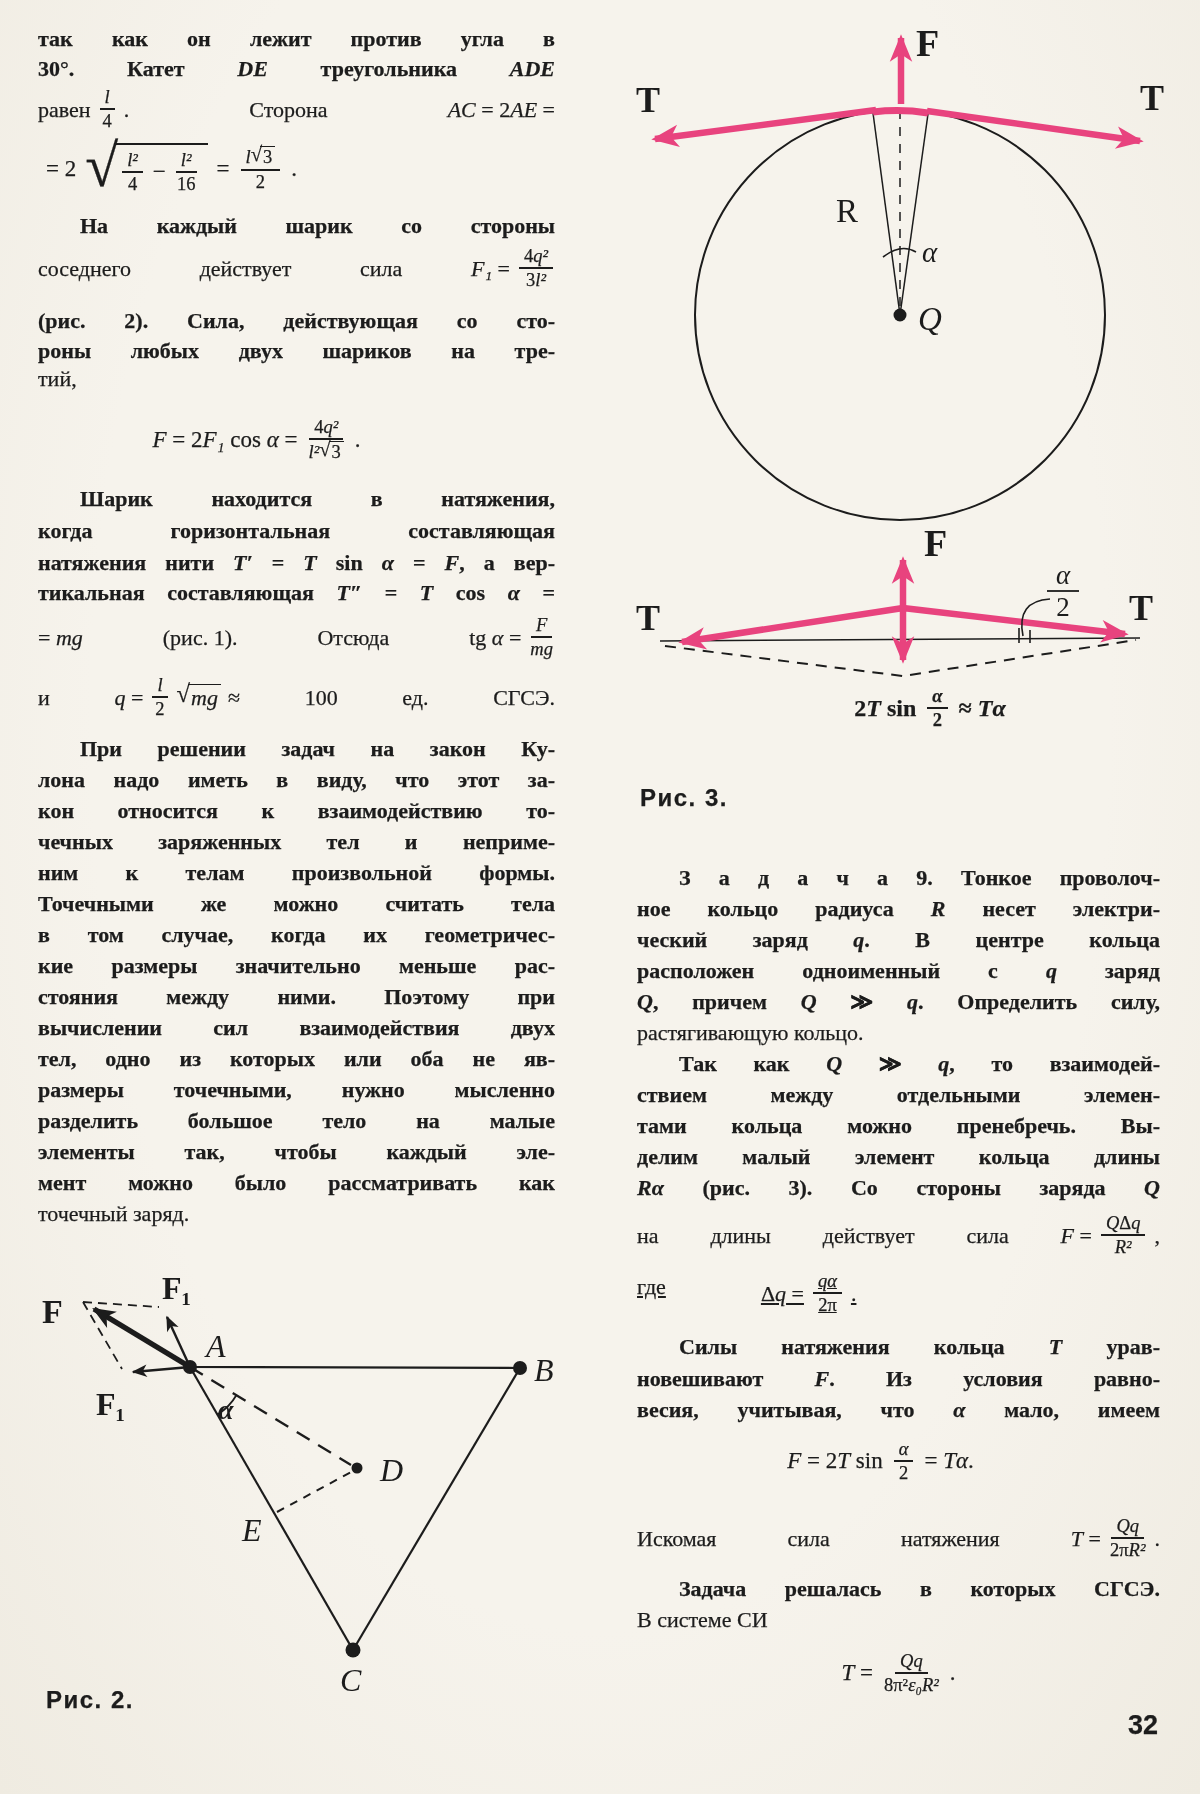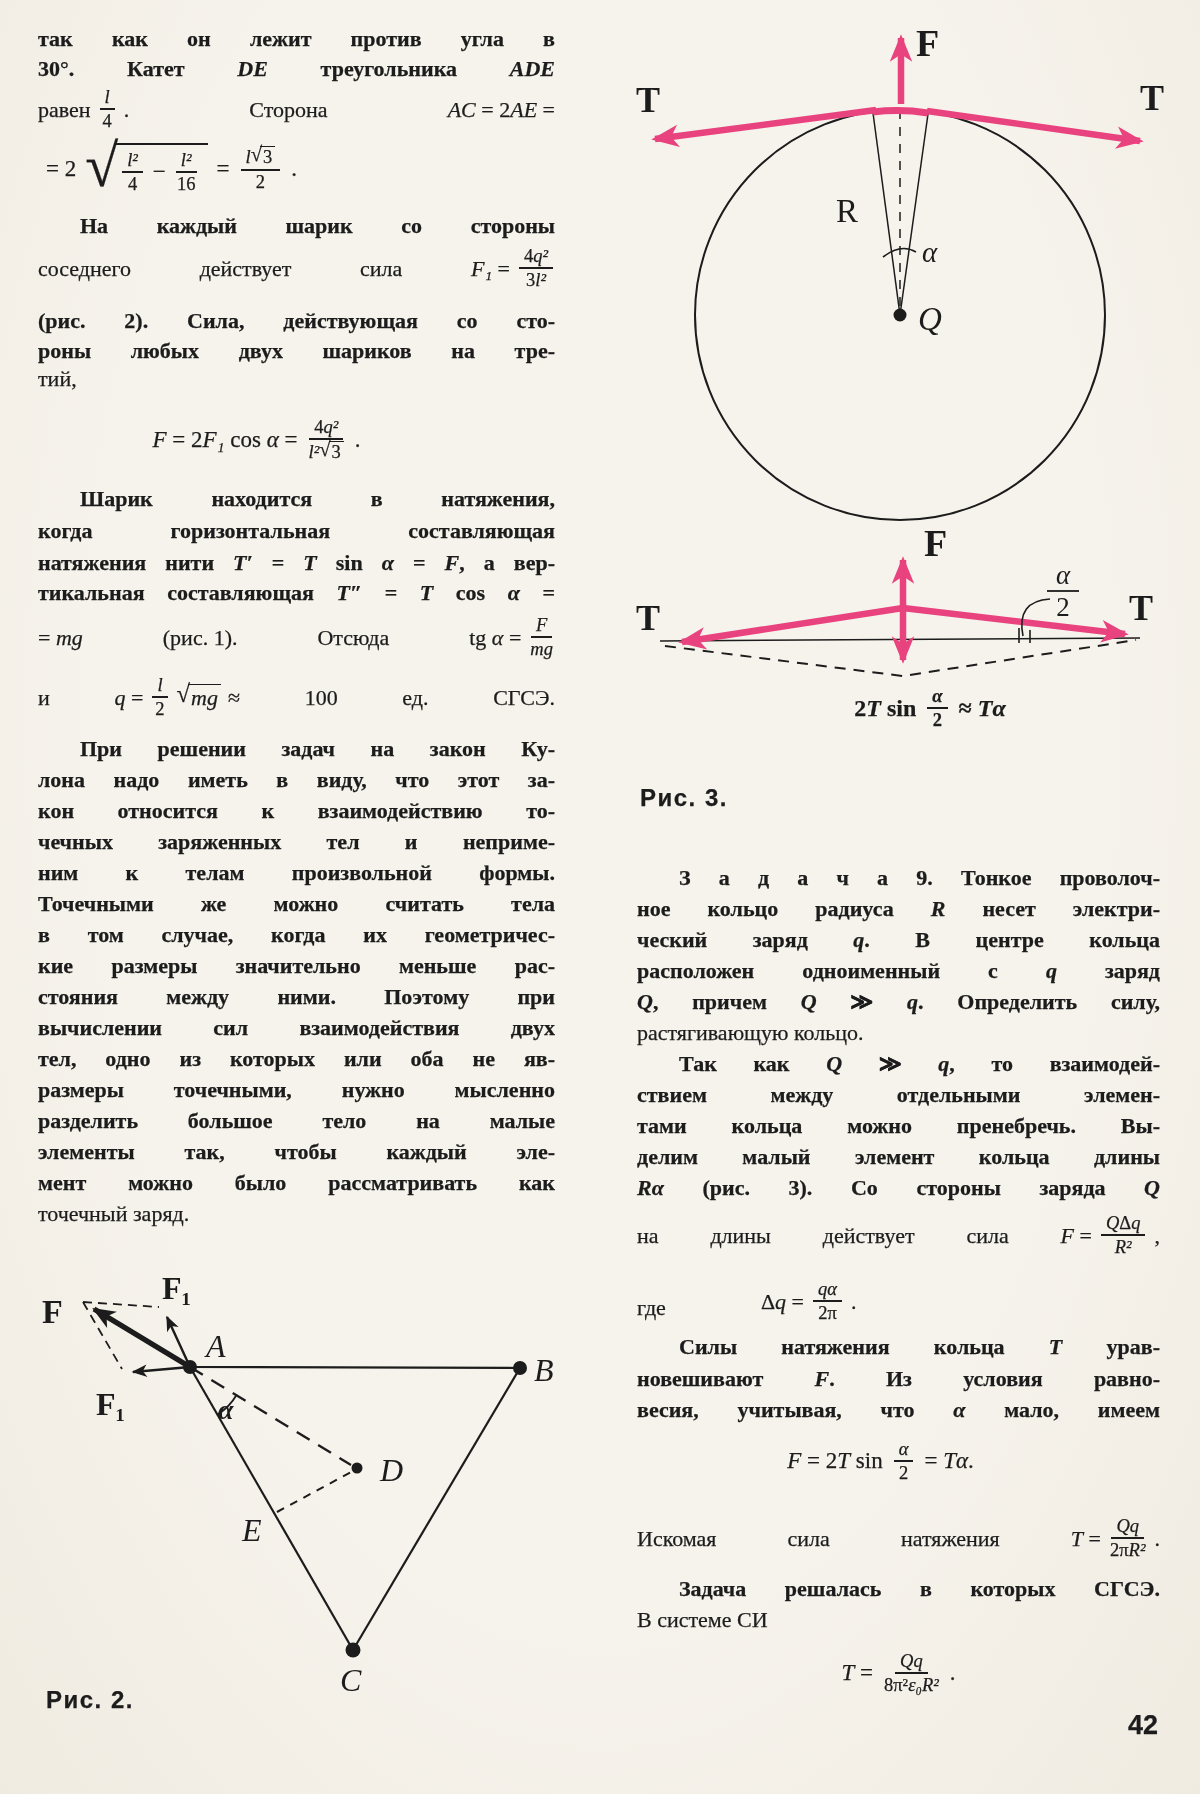--- a/index.html
+++ b/index.html
@@ -10,21 +10,21 @@
     color:#1c1c1c;
     -webkit-text-stroke:0.25px #1c1c1c;
     overflow:hidden;
   }
   .ln { position:absolute; left:38px; width:517px; height:31px; line-height:31px;
         font-size:22px; white-space:nowrap; }
   .rt { left:637px; width:523px; }
   .just { text-align:justify; text-align-last:justify; white-space:normal;font-weight:bold; }
   .ind  { padding-left:42px; box-sizing:border-box; }
   .flexln { display:flex; justify-content:space-between; align-items:center; height:52px; }
-  .flexst { display:flex; justify-content:flex-start; align-items:flex-end; height:52px; }
+  .flexst { display:flex; justify-content:flex-start; align-items:flex-start; height:52px;text-decoration:underline; }
   .grp { display:inline-flex; align-items:center; gap:7px; }
   .disp { position:absolute; display:flex; align-items:center; justify-content:center;
           font-size:23px; gap:9px; white-space:nowrap; }
   .frac { display:inline-flex; flex-direction:column; align-items:center; vertical-align:middle; margin:0 2px; }
   .frac .num { padding:0 5px 1px; border-bottom:2px solid currentColor; }
   .frac .den { padding-top:1px; }
   .frac .num, .frac .den { font-size:18.5px; line-height:20px; text-align:center; }
   .sqt { display:inline-flex; align-items:flex-start; }
   .sqt .sgn { font-size:1.12em; line-height:1; margin-right:-2px; transform:translateY(-2px); }
   .sqt .ovl { border-top:1.8px solid currentColor; padding:0 3px; line-height:1.15; }
@@ -326,13 +326,13 @@
 
 <div class="disp" style="top:1642px; left:637px; width:523px; height:62px">
   <span><i>T</i> =</span>
   <span class="frac">
       <span class="num"><i>Qq</i></span>
       <span class="den">8π²<i>ε₀</i><i>R²</i></span>
     </span>
   <span>.</span>
 </div>
 
-<div class="pagenum" style="left:1128px; top:1710px">42</div>
+<div class="pagenum" style="left:1128px; top:1710px">32</div>
 
 </body></html>

